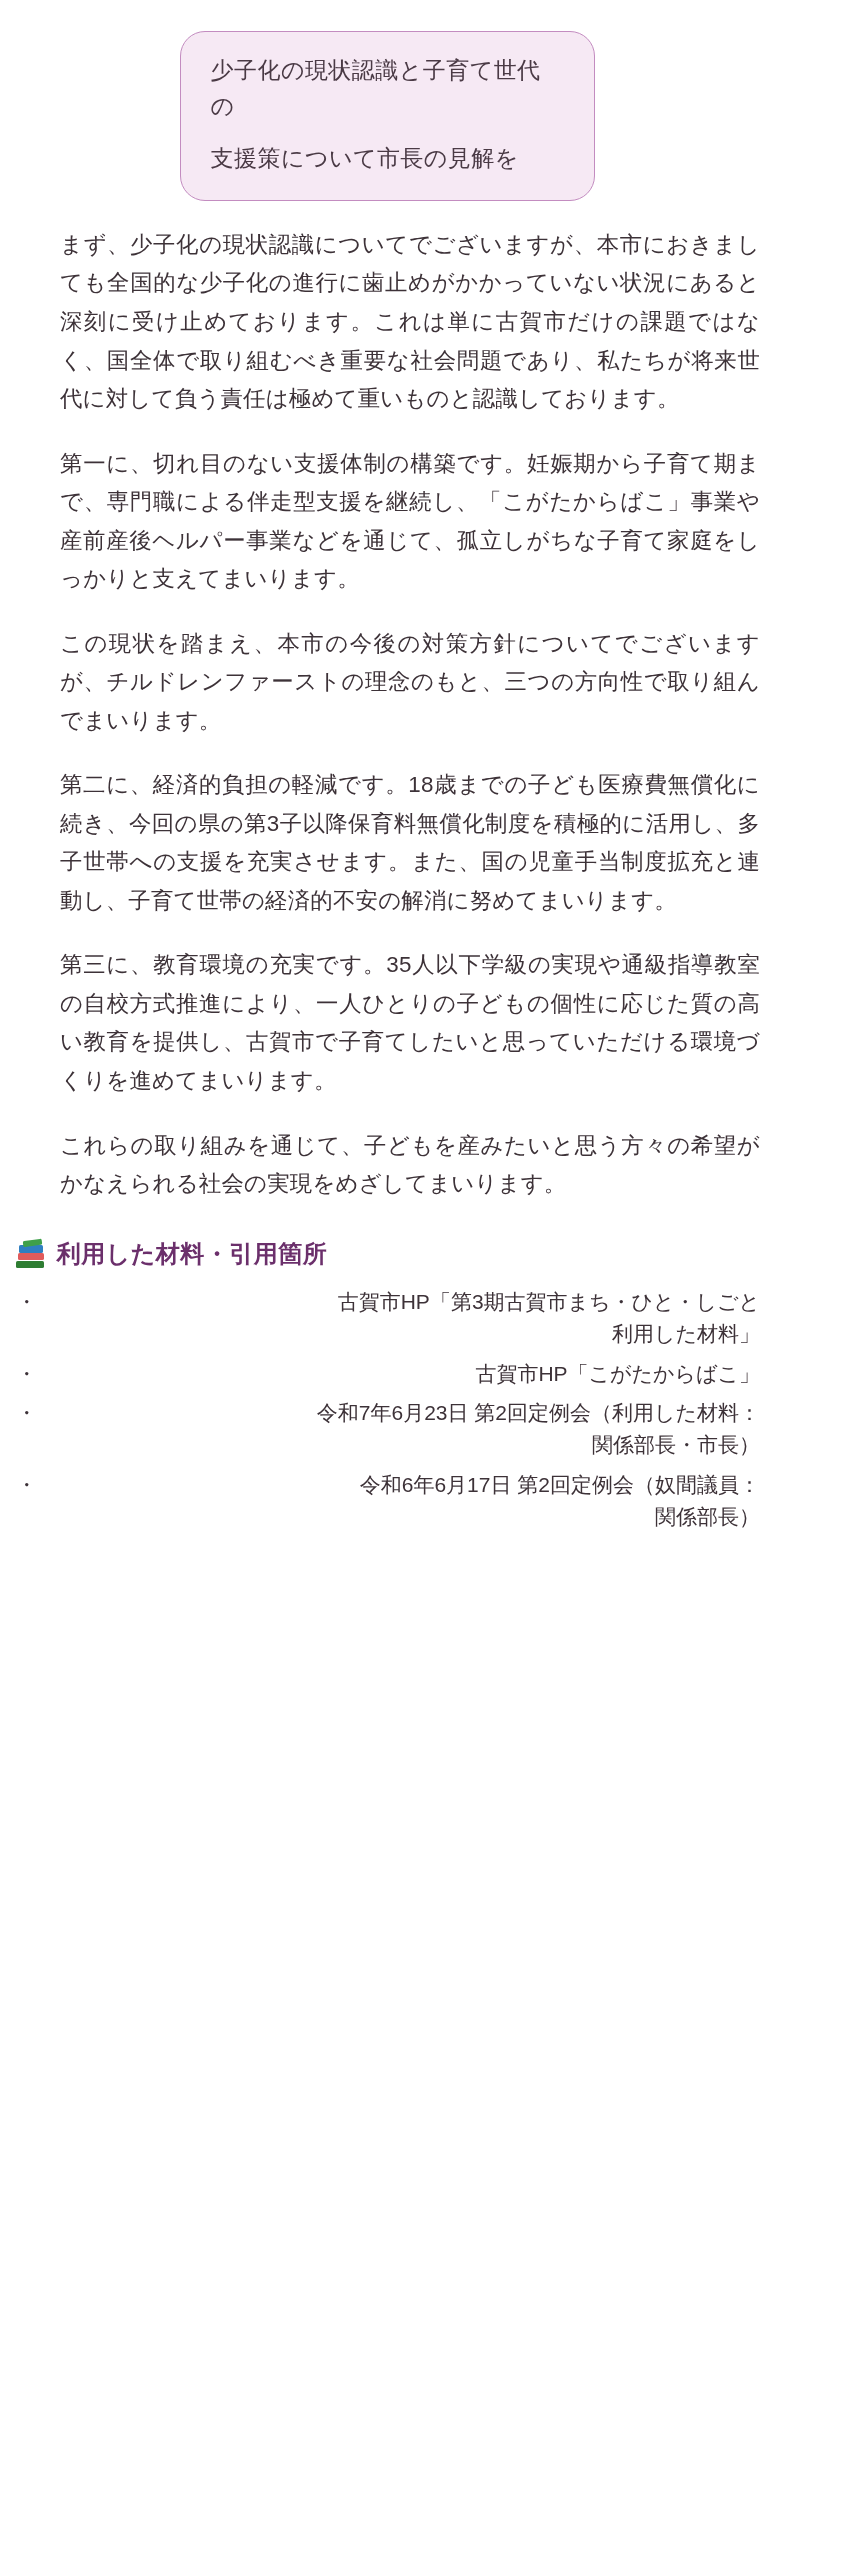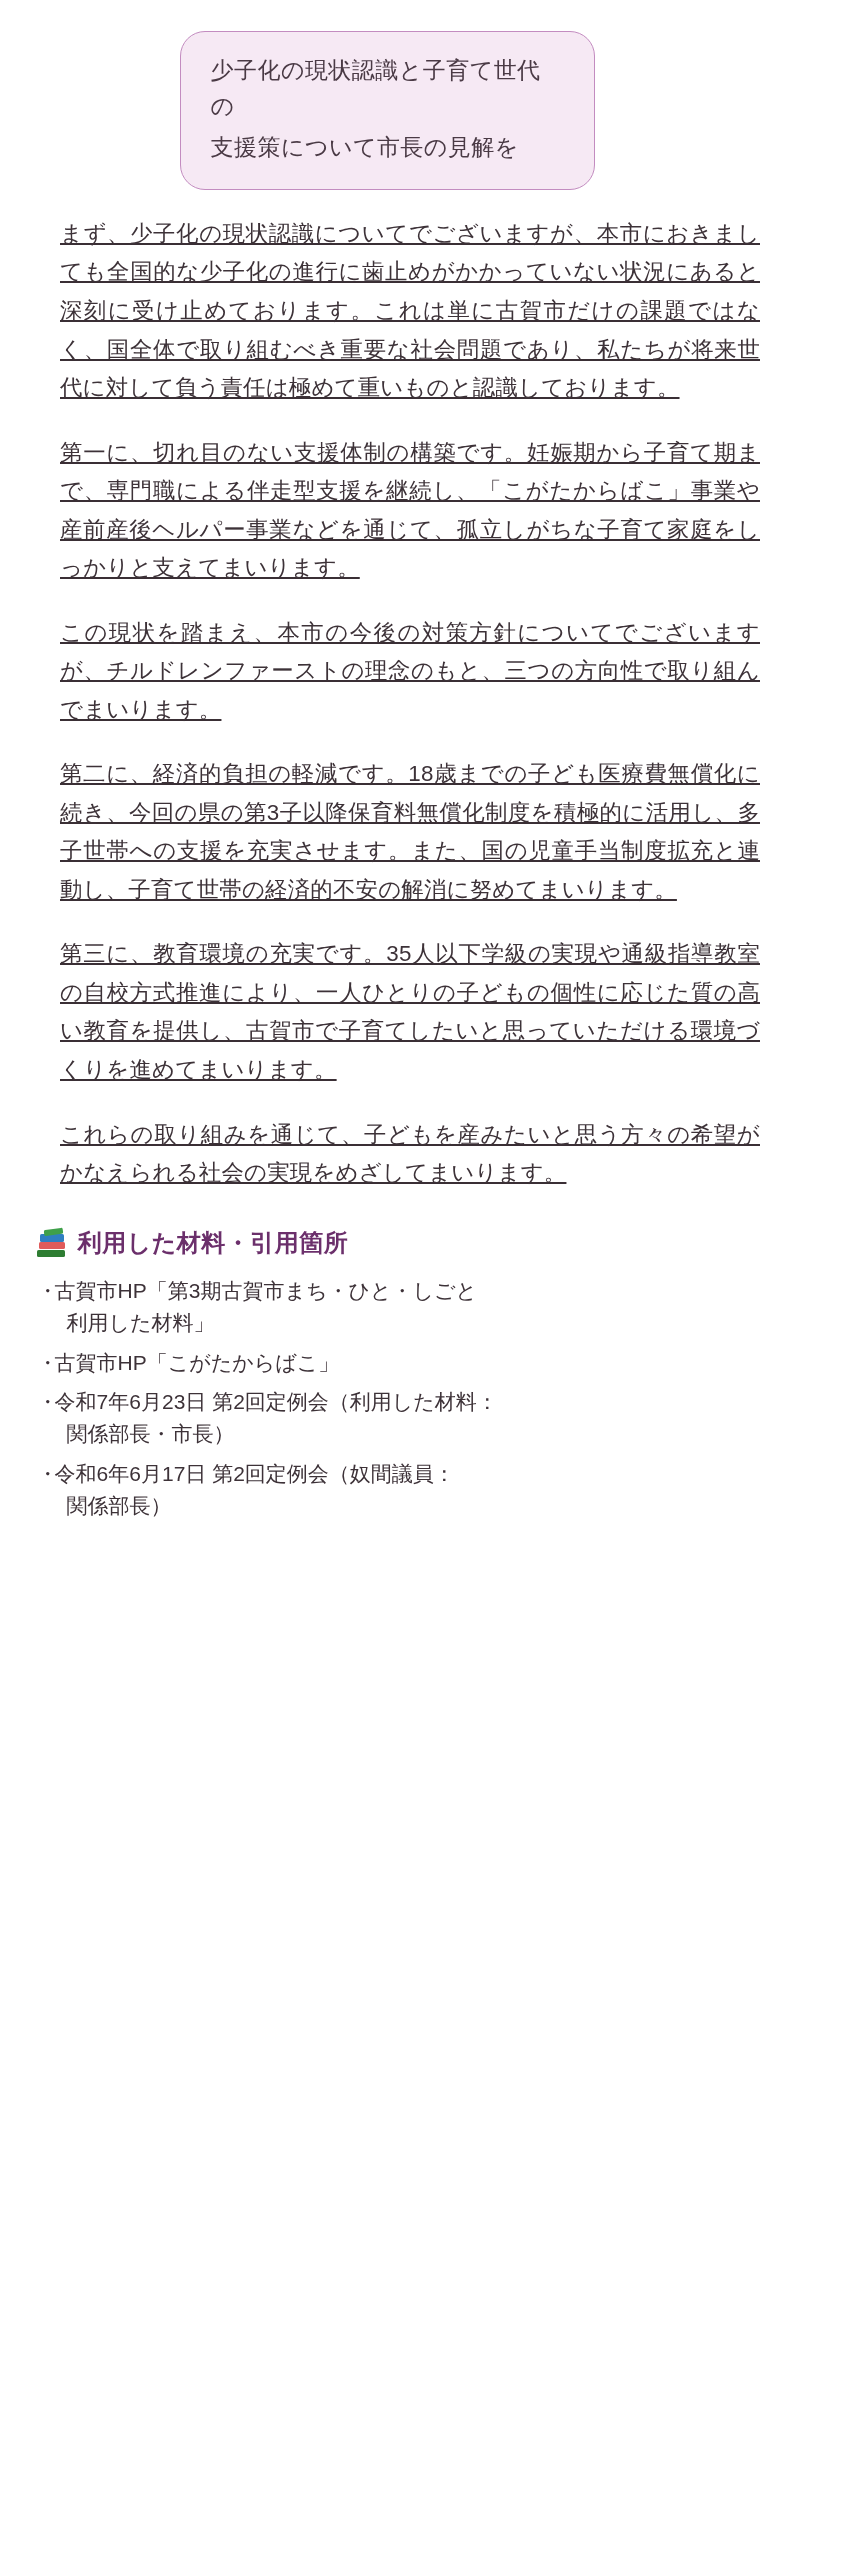--- a/index.html
+++ b/index.html
@@ -36,44 +36,44 @@
     box-sizing: border-box;
   }
   .bubble p {
     margin: 0;
     font-size: 23px;
     line-height: 1.55;
     color: #4a3a45;
     letter-spacing: 0.02em;
   }
   .bubble p + p {
-    margin-top: 6px;
+    margin-top: 17px;
   }
 
   
   .answer {
     padding: 25px 52px 0 60px;
-    text-decoration: underline;
   }
   .answer p {
     margin: 0 0 26px 0;
     font-size: 22.4px;
     line-height: 1.72;
     color: #3d3238;
     letter-spacing: 0.01em;
     text-align: justify;
   }
   .answer p:last-child {
     margin-bottom: 16px;
   }
 
   
   .sources {
     margin-top: 34px;
-    padding: 0 52px 0 36px;
+    padding: 0 52px 0 15px;
+    text-align: right;
   }
   .sources-head {
     display: flex;
     align-items: center;
     gap: 9.8px;
     margin-bottom: 16.4px;
   }
   .books-icon {
     width: 32px;
     height: 28.4px;

